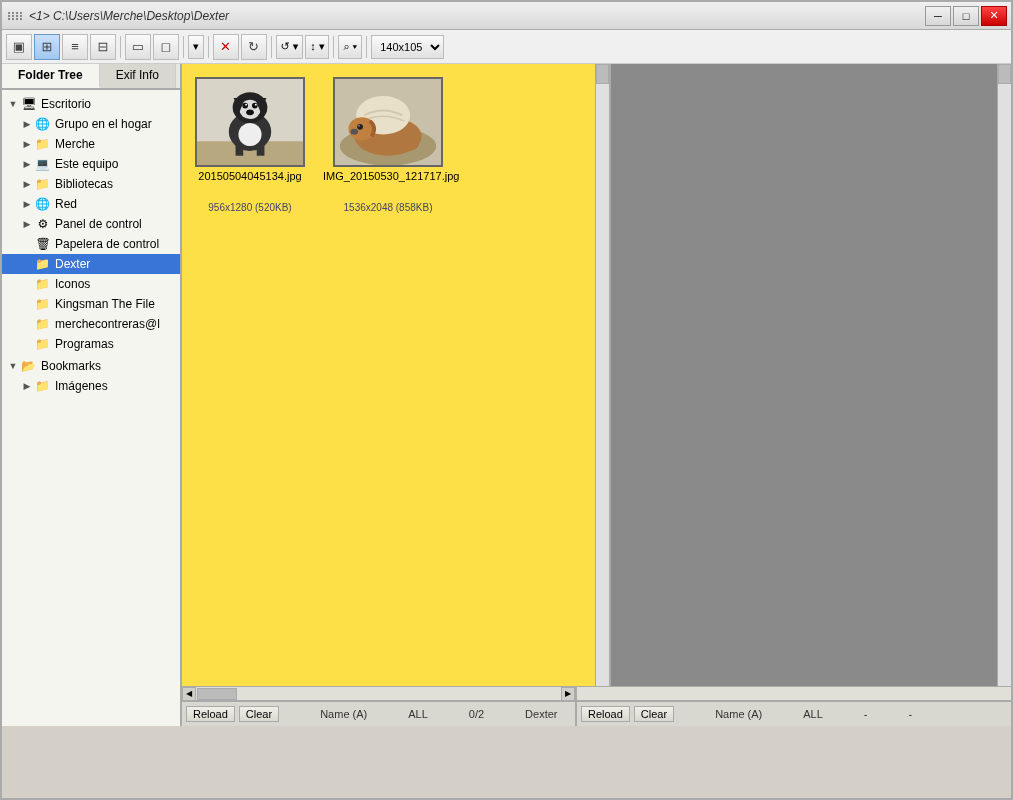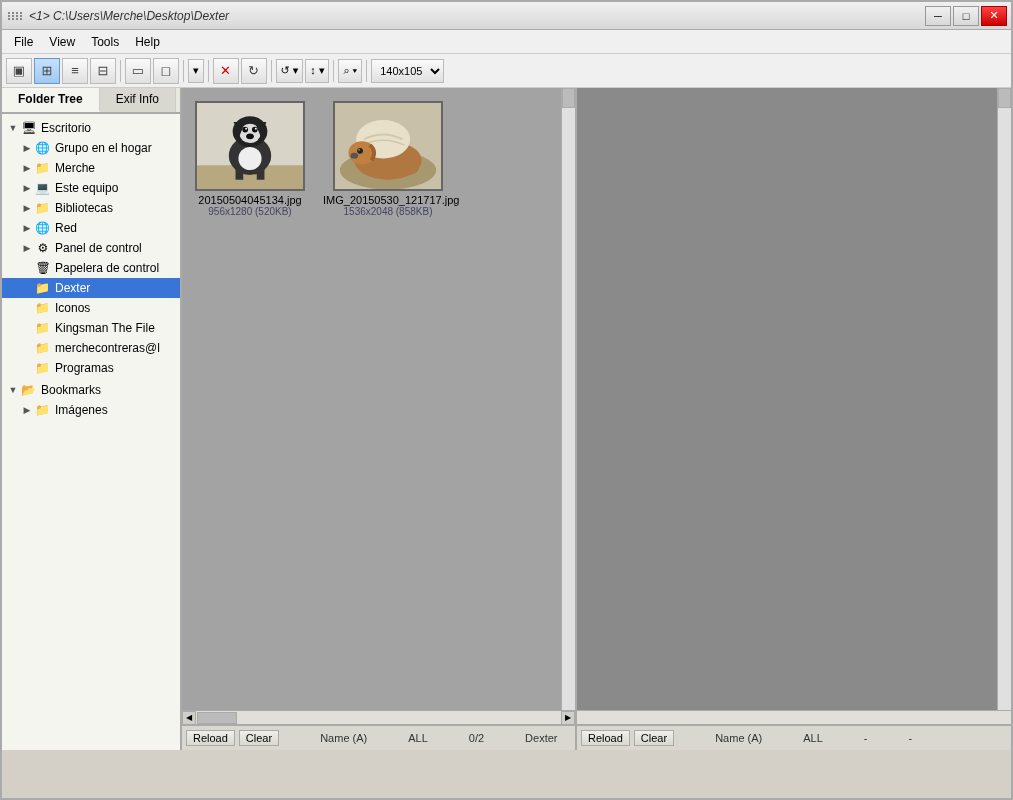--- a/index.html
+++ b/index.html
@@ -167,22 +167,22 @@
       overflow: hidden;
     }
     #file-view {
       flex: 1;
       display: flex;
       overflow: hidden;
     }
     
     
     #left-panel {
-      width: 395px;
-      background: #a3a3a3;
+      width: 429px;
+      background: #fde047;
       border-right: 2px solid #aaa;
       overflow: hidden;
       position: relative;
       display: flex;
       flex-direction: column;
     }
     
     
     #right-panel {
       flex: 1;
@@ -225,21 +225,21 @@
       border: 1px solid transparent;
     }
     .thumb-img {
       width: 110px; height: 90px;
       background: #888;
       border: 2px solid #666;
       overflow: hidden;
       display: flex; align-items: center; justify-content: center;
     }
     .thumb-name { font-size: 11px; text-align: center; margin-top: 3px; max-width: 130px; }
-    .thumb-info { font-size: 10px; color: #446; text-align: center; }
+    .thumb-info { font-size: 10px; color: #446; text-align: center; margin-top: 20px; }
     
     
     #bottom-bars {
       height: 26px;
       display: flex;
       border-top: 2px solid #aaa;
     }
     #left-status {
       width: 395px;
       background: #d8d8d0;
@@ -342,26 +342,20 @@
       </div>
       <span id="titlebar-title">&lt;1&gt; C:\Users\Merche\Desktop\Dexter</span>
     </div>
     <div id="titlebar-controls">
       <button class="title-btn">─</button>
       <button class="title-btn">□</button>
       <button class="title-btn close">✕</button>
     </div>
   </div>
 
-  <div id="menubar">
-    <span class="menu-item">File</span>
-    <span class="menu-item">View</span>
-    <span class="menu-item">Tools</span>
-    <span class="menu-item">Help</span>
-  </div>
 
   <div id="toolbar">
     <button class="tb-btn">▣</button>
     <button class="tb-btn active">⊞</button>
     <button class="tb-btn">≡</button>
     <button class="tb-btn">⊟</button>
     <div class="tb-sep"></div>
     <button class="tb-btn">▭</button>
     <button class="tb-btn">◻</button>
     <div class="tb-sep"></div>

